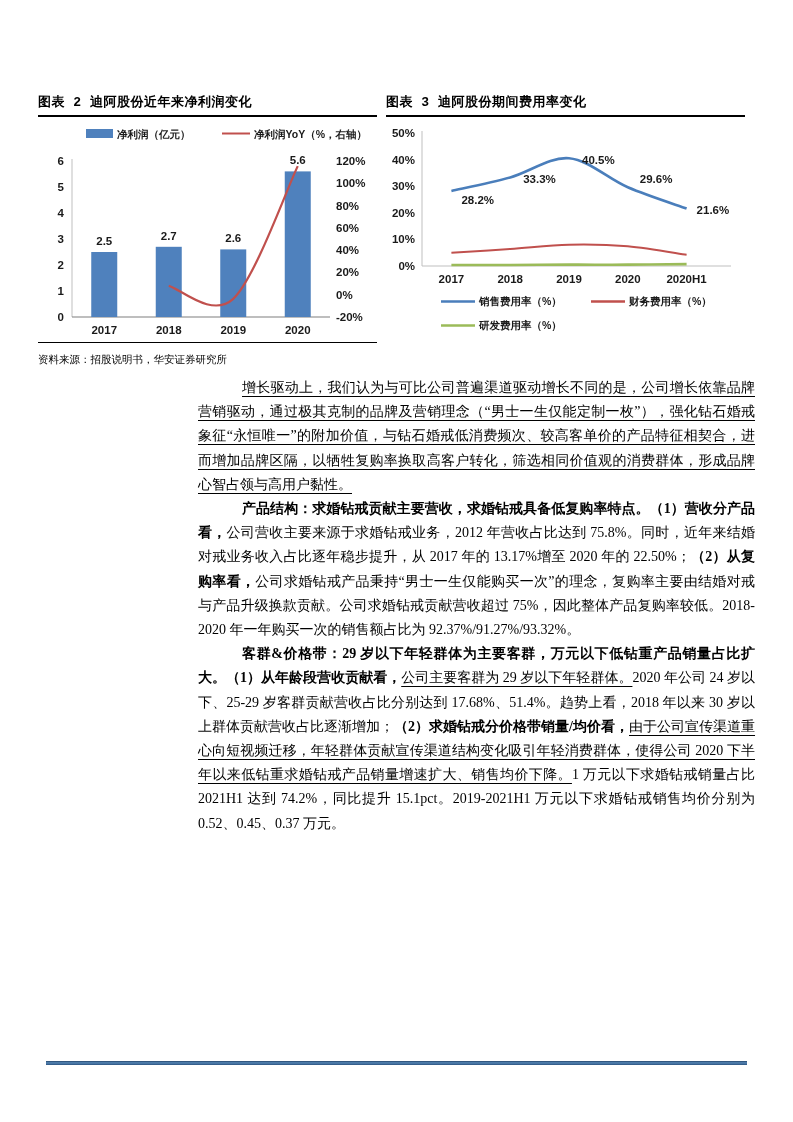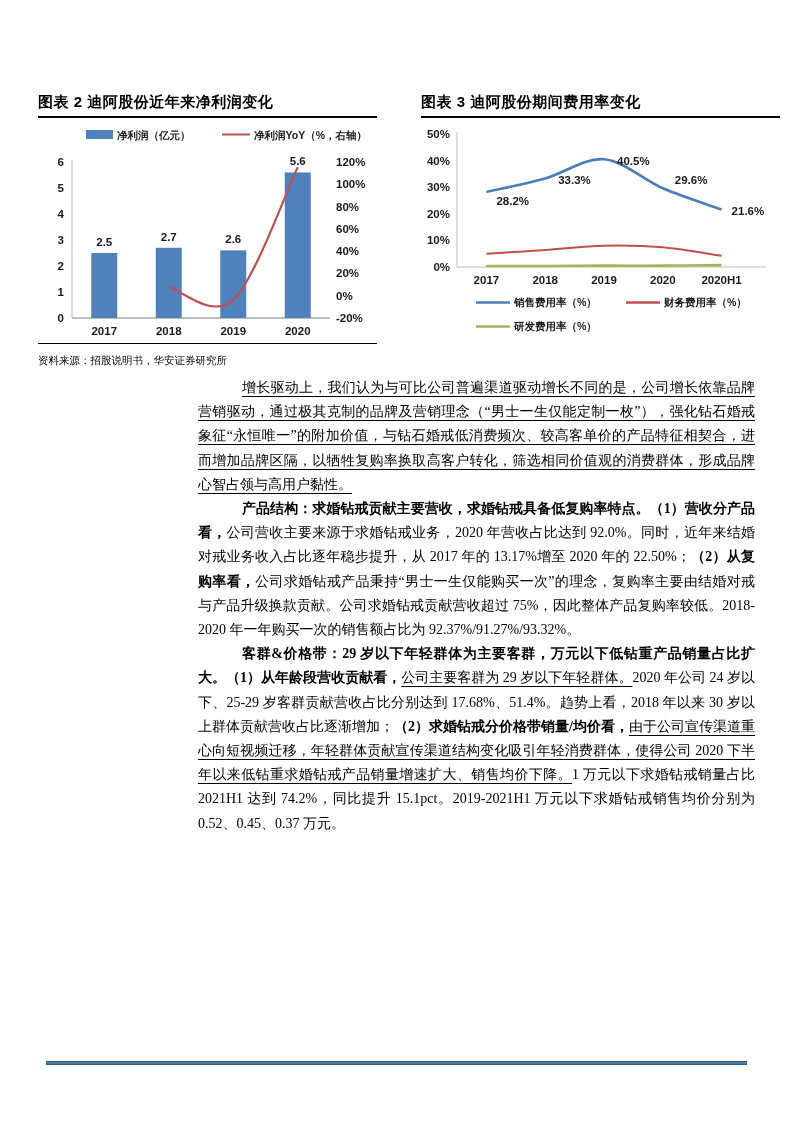--- a/index.html
+++ b/index.html
@@ -9,22 +9,22 @@
     width: 793px; height: 1122px;
     background: #fff;
     font-family: "Liberation Serif", "DejaVu Serif", serif;
     color: #000;
     overflow: hidden;
   }
   .fig {
     position: absolute; top: 93px;
   }
   .fig h3 {
-    font-family: Liberation Sans, sans-serif;
-    font-size: 15px; font-weight: bold; color:#000;
+    font-family: Liberation Mono, monospace;
+    font-size: 13px; font-weight: bold; color:#000;
     padding-bottom: 4px;
     border-bottom: 2px solid #000;
     letter-spacing: 0.5px;
   }
   .fig svg { display:block; margin-top: 2px; }
   .fig .src {
     border-top: 1.2px solid #000;
     padding-top: 10px;
     font-size: 10.5px;
     font-family: "Liberation Serif", "DejaVu Serif", serif;
@@ -90,21 +90,21 @@
           <text x="195.25" y="215" text-anchor="middle" font-size="11.5" font-weight="bold" fill="#1a1a1a">2019</text>
           <rect x="246.75" y="52.400000000000006" width="26" height="145.6" fill="#4F81BD"></rect>
           <text x="259.75" y="45.400000000000006" text-anchor="middle" font-size="11.5" font-weight="bold" fill="#1a1a1a">5.6</text>
           <text x="259.75" y="215" text-anchor="middle" font-size="11.5" font-weight="bold" fill="#1a1a1a">2020</text>
         </g>
         <path d="M 130.75,166.8 C 141.5,168.97285714285715 173.75,199.78285714285715 195.25,179.83714285714285 C 216.75,159.89142857142855 249,69.24428571428571 259.75,47.12571428571428" fill="none" stroke="#C0504D" stroke-width="2.2"></path>
       </svg>
     <div class="src">资料来源：招股说明书，华安证券研究所</div>
   </section>
 
-  <section class="fig" style="left:421px; width:359px;">
+  <section class="fig" style="left:386px; width:359px;">
     <h3>图表 3 迪阿股份期间费用率变化</h3>
     <svg id="chartB" width="359" height="223" viewBox="0 0 359 223">
         <g>
           <line x1="36" y1="12" x2="36" y2="147" stroke="#bfbfbf" stroke-width="1"></line>
           <line x1="36" y1="147" x2="345" y2="147" stroke="#bfbfbf" stroke-width="1.2"></line>
           <text x="29" y="151" text-anchor="end" font-size="11.5" font-weight="bold" fill="#1a1a1a">0%</text>
           <text x="29" y="124.4" text-anchor="end" font-size="11.5" font-weight="bold" fill="#1a1a1a">10%</text>
           <text x="29" y="97.8" text-anchor="end" font-size="11.5" font-weight="bold" fill="#1a1a1a">20%</text>
           <text x="29" y="71.2" text-anchor="end" font-size="11.5" font-weight="bold" fill="#1a1a1a">30%</text>
           <text x="29" y="44.599999999999994" text-anchor="end" font-size="11.5" font-weight="bold" fill="#1a1a1a">40%</text>
@@ -129,19 +129,19 @@
           <line x1="205" y1="182.5" x2="239" y2="182.5" stroke="#C0504D" stroke-width="2.4"></line>
           <text x="243" y="186" text-anchor="start" font-size="10.5" font-weight="bold" fill="#1a1a1a">财务费用率（%）</text>
           <line x1="55" y1="206.5" x2="89" y2="206.5" stroke="#9BBB59" stroke-width="2.4"></line>
           <text x="93" y="210" text-anchor="start" font-size="10.5" font-weight="bold" fill="#1a1a1a">研发费用率（%）</text>
         </g>
       </svg>
   </section>
 
   <div class="body-text">
     <p><span class="u">增长驱动上，我们认为与可比公司普遍渠道驱动增长不同的是，公司增长依靠品牌营销驱动，通过极其克制的品牌及营销理念（“男士一生仅能定制一枚”），强化钻石婚戒象征“永恒唯一”的附加价值，与钻石婚戒低消费频次、较高客单价的产品特征相契合，进而增加品牌区隔，以牺牲复购率换取高客户转化，筛选相同价值观的消费群体，形成品牌心智占领与高用户黏性。</span></p>
-    <p><span class="b">产品结构：求婚钻戒贡献主要营收，求婚钻戒具备低复购率特点。（1）营收分产品看，</span><span>公司营收主要来源于求婚钻戒业务，2020 年营收占比达到 92.0%。同时，近年来结婚对戒业务收入占比逐年稳步提升，从 2017 年的 13.17%增至 2020 年的 22.50%；</span><span class="b">（2）从复购率看，</span><span>公司求婚钻戒产品秉持“男士一生仅能购买一次”的理念，复购率主要由结婚对戒与产品升级换款贡献。公司求婚钻戒贡献营收超过 75%，因此整体产品复购率较低。2018-2020 年一年购买一次的销售额占比为 92.37%/91.27%/93.32%。</span></p>
+    <p><span class="b">产品结构：求婚钻戒贡献主要营收，求婚钻戒具备低复购率特点。（1）营收分产品看，</span><span>公司营收主要来源于求婚钻戒业务，2012 年营收占比达到 75.8%。同时，近年来结婚对戒业务收入占比逐年稳步提升，从 2017 年的 13.17%增至 2020 年的 22.50%；</span><span class="b">（2）从复购率看，</span><span>公司求婚钻戒产品秉持“男士一生仅能购买一次”的理念，复购率主要由结婚对戒与产品升级换款贡献。公司求婚钻戒贡献营收超过 75%，因此整体产品复购率较低。2018-2020 年一年购买一次的销售额占比为 92.37%/91.27%/93.32%。</span></p>
     <p><span class="b">客群&amp;价格带：29 岁以下年轻群体为主要客群，万元以下低钻重产品销量占比扩大。（1）从年龄段营收贡献看，</span><span class="u">公司主要客群为 29 岁以下年轻群体。</span><span>2020 年公司 24 岁以下、25-29 岁客群贡献营收占比分别达到 17.68%、51.4%。趋势上看，2018 年以来 30 岁以上群体贡献营收占比逐渐增加；</span><span class="b">（2）求婚钻戒分价格带销量/均价看，</span><span class="u">由于公司宣传渠道重心向短视频迁移，年轻群体贡献宣传渠道结构变化吸引年轻消费群体，使得公司 2020 下半年以来低钻重求婚钻戒产品销量增速扩大、销售均价下降。</span><span>1 万元以下求婚钻戒销量占比 2021H1 达到 74.2%，同比提升 15.1pct。2019-2021H1 万元以下求婚钻戒销售均价分别为 0.52、0.45、0.37 万元。</span></p>
   </div>
 
   <div class="footer-rule"></div>
 
 </div>
 
 </body></html>

